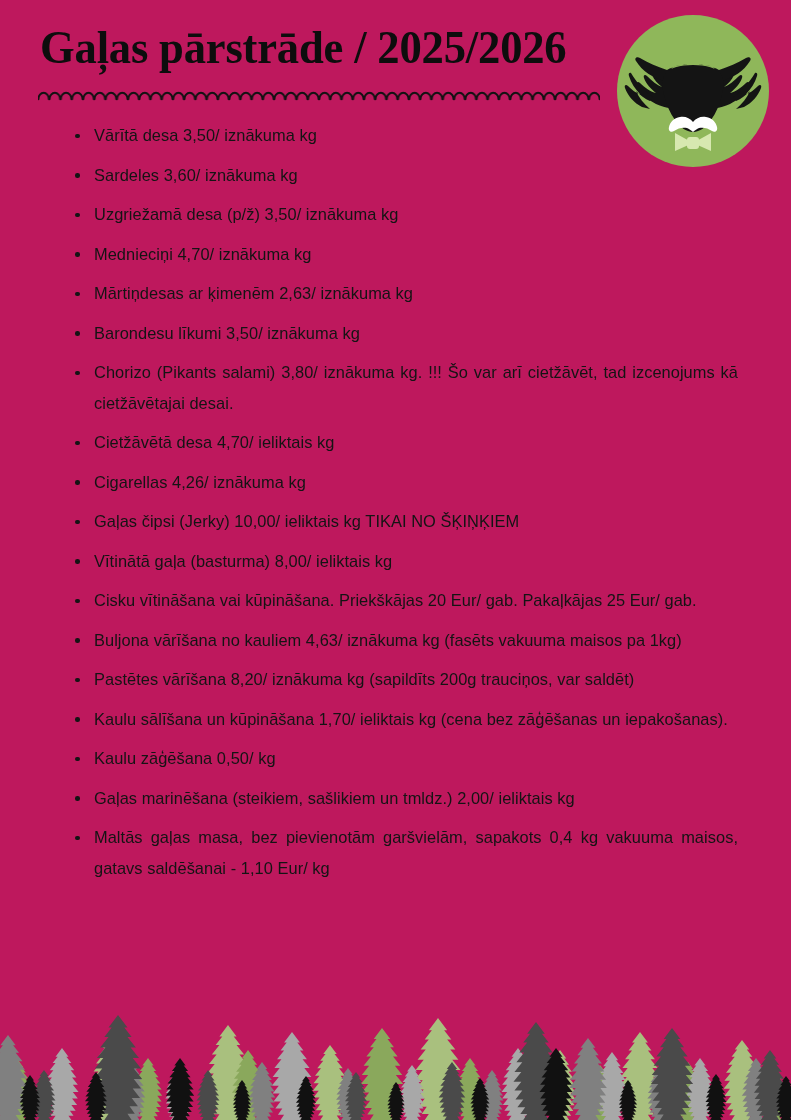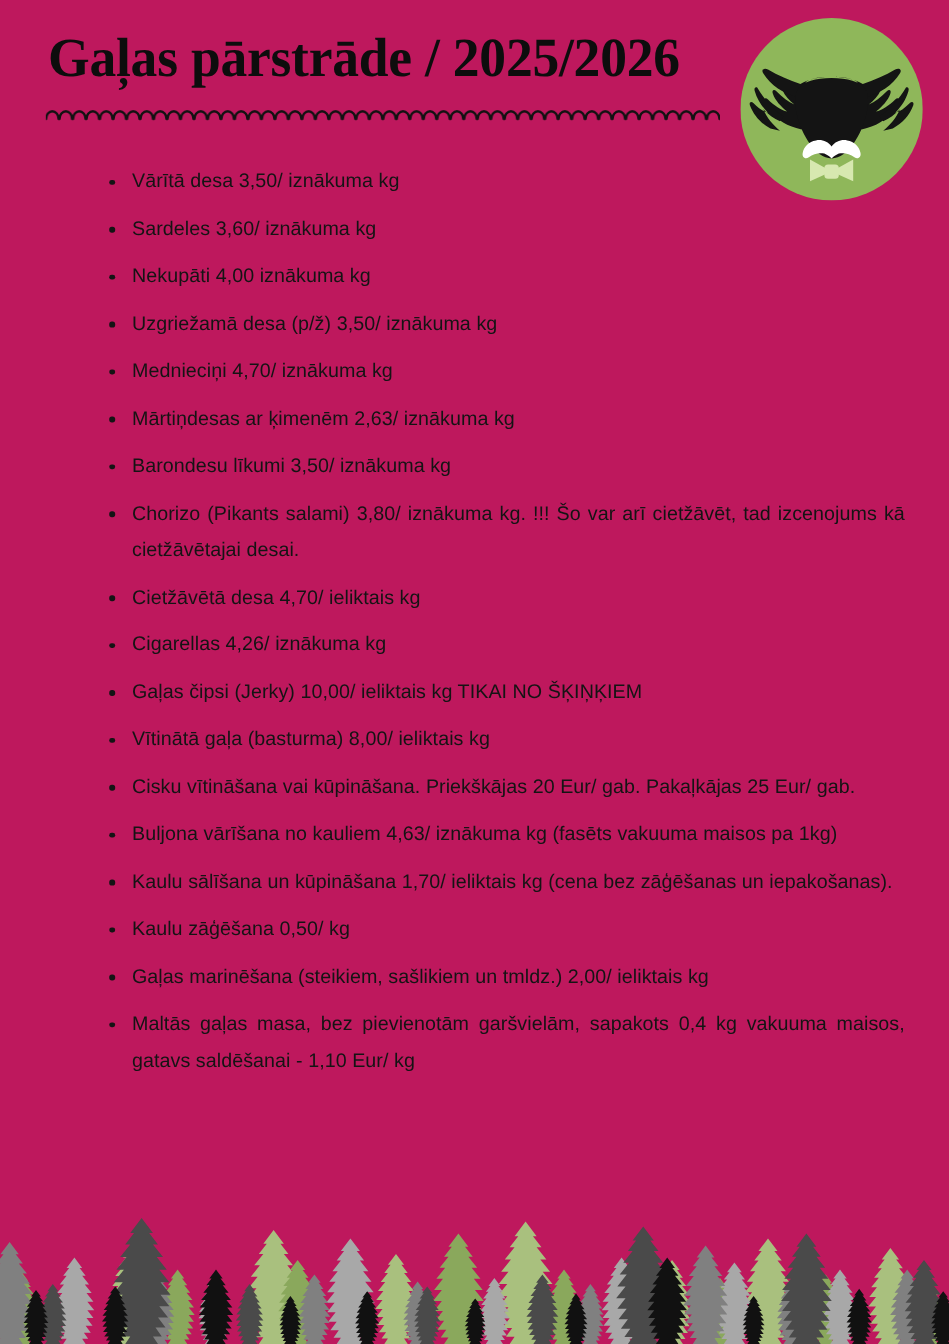--- a/index.html
+++ b/index.html
@@ -56,21 +56,21 @@
     width: 152px;
     height: 152px;
   }
 
   
   #price-list {
     position: absolute;
     left: 58px;
     top: 120px;
     width: 680px;
-    margin: 16px;
+    margin: 0;
     padding: 0;
     list-style: none;
   }
   #price-list li {
     position: relative;
     padding-left: 36px;
     margin-bottom: 9px;
     font-size: 16.4px;
     line-height: 30.5px;
     color: #141414;
@@ -177,23 +177,20 @@
   </div>
 
   <ul id="price-list">
     <li>
         <span>Vārītā desa 3,50/ iznākuma kg</span>
       </li>
     <li>
         <span>Sardeles 3,60/ iznākuma kg</span>
       </li>
     <li>
-        <span>Nekupāti 4,00 iznākuma kg</span>
-      </li>
-    <li>
         <span>Uzgriežamā desa (p/ž) 3,50/ iznākuma kg</span>
       </li>
     <li>
         <span>Mednieciņi 4,70/ iznākuma kg</span>
       </li>
     <li>
         <span>Mārtiņdesas ar ķimenēm 2,63/ iznākuma kg</span>
       </li>
     <li>
         <span>Barondesu līkumi 3,50/ iznākuma kg</span>
@@ -211,20 +208,23 @@
         <span>Gaļas čipsi (Jerky) 10,00/ ieliktais kg TIKAI NO ŠĶIŅĶIEM</span>
       </li>
     <li>
         <span>Vītinātā gaļa (basturma) 8,00/ ieliktais kg</span>
       </li>
     <li>
         <span>Cisku vītināšana vai kūpināšana. Priekškājas 20 Eur/ gab. Pakaļkājas 25 Eur/ gab.</span>
       </li>
     <li>
         <span>Buljona vārīšana no kauliem 4,63/ iznākuma kg (fasēts vakuuma maisos pa 1kg)</span>
+      </li>
+    <li>
+        <span>Pastētes vārīšana 8,20/ iznākuma kg (sapildīts 200g trauciņos, var saldēt)</span>
       </li>
     <li>
         <span>Kaulu sālīšana un kūpināšana 1,70/ ieliktais kg (cena bez zāģēšanas un iepakošanas).</span>
       </li>
     <li>
         <span>Kaulu zāģēšana 0,50/ kg</span>
       </li>
     <li>
         <span>Gaļas marinēšana (steikiem, sašlikiem un tmldz.) 2,00/ ieliktais kg</span>
       </li>

